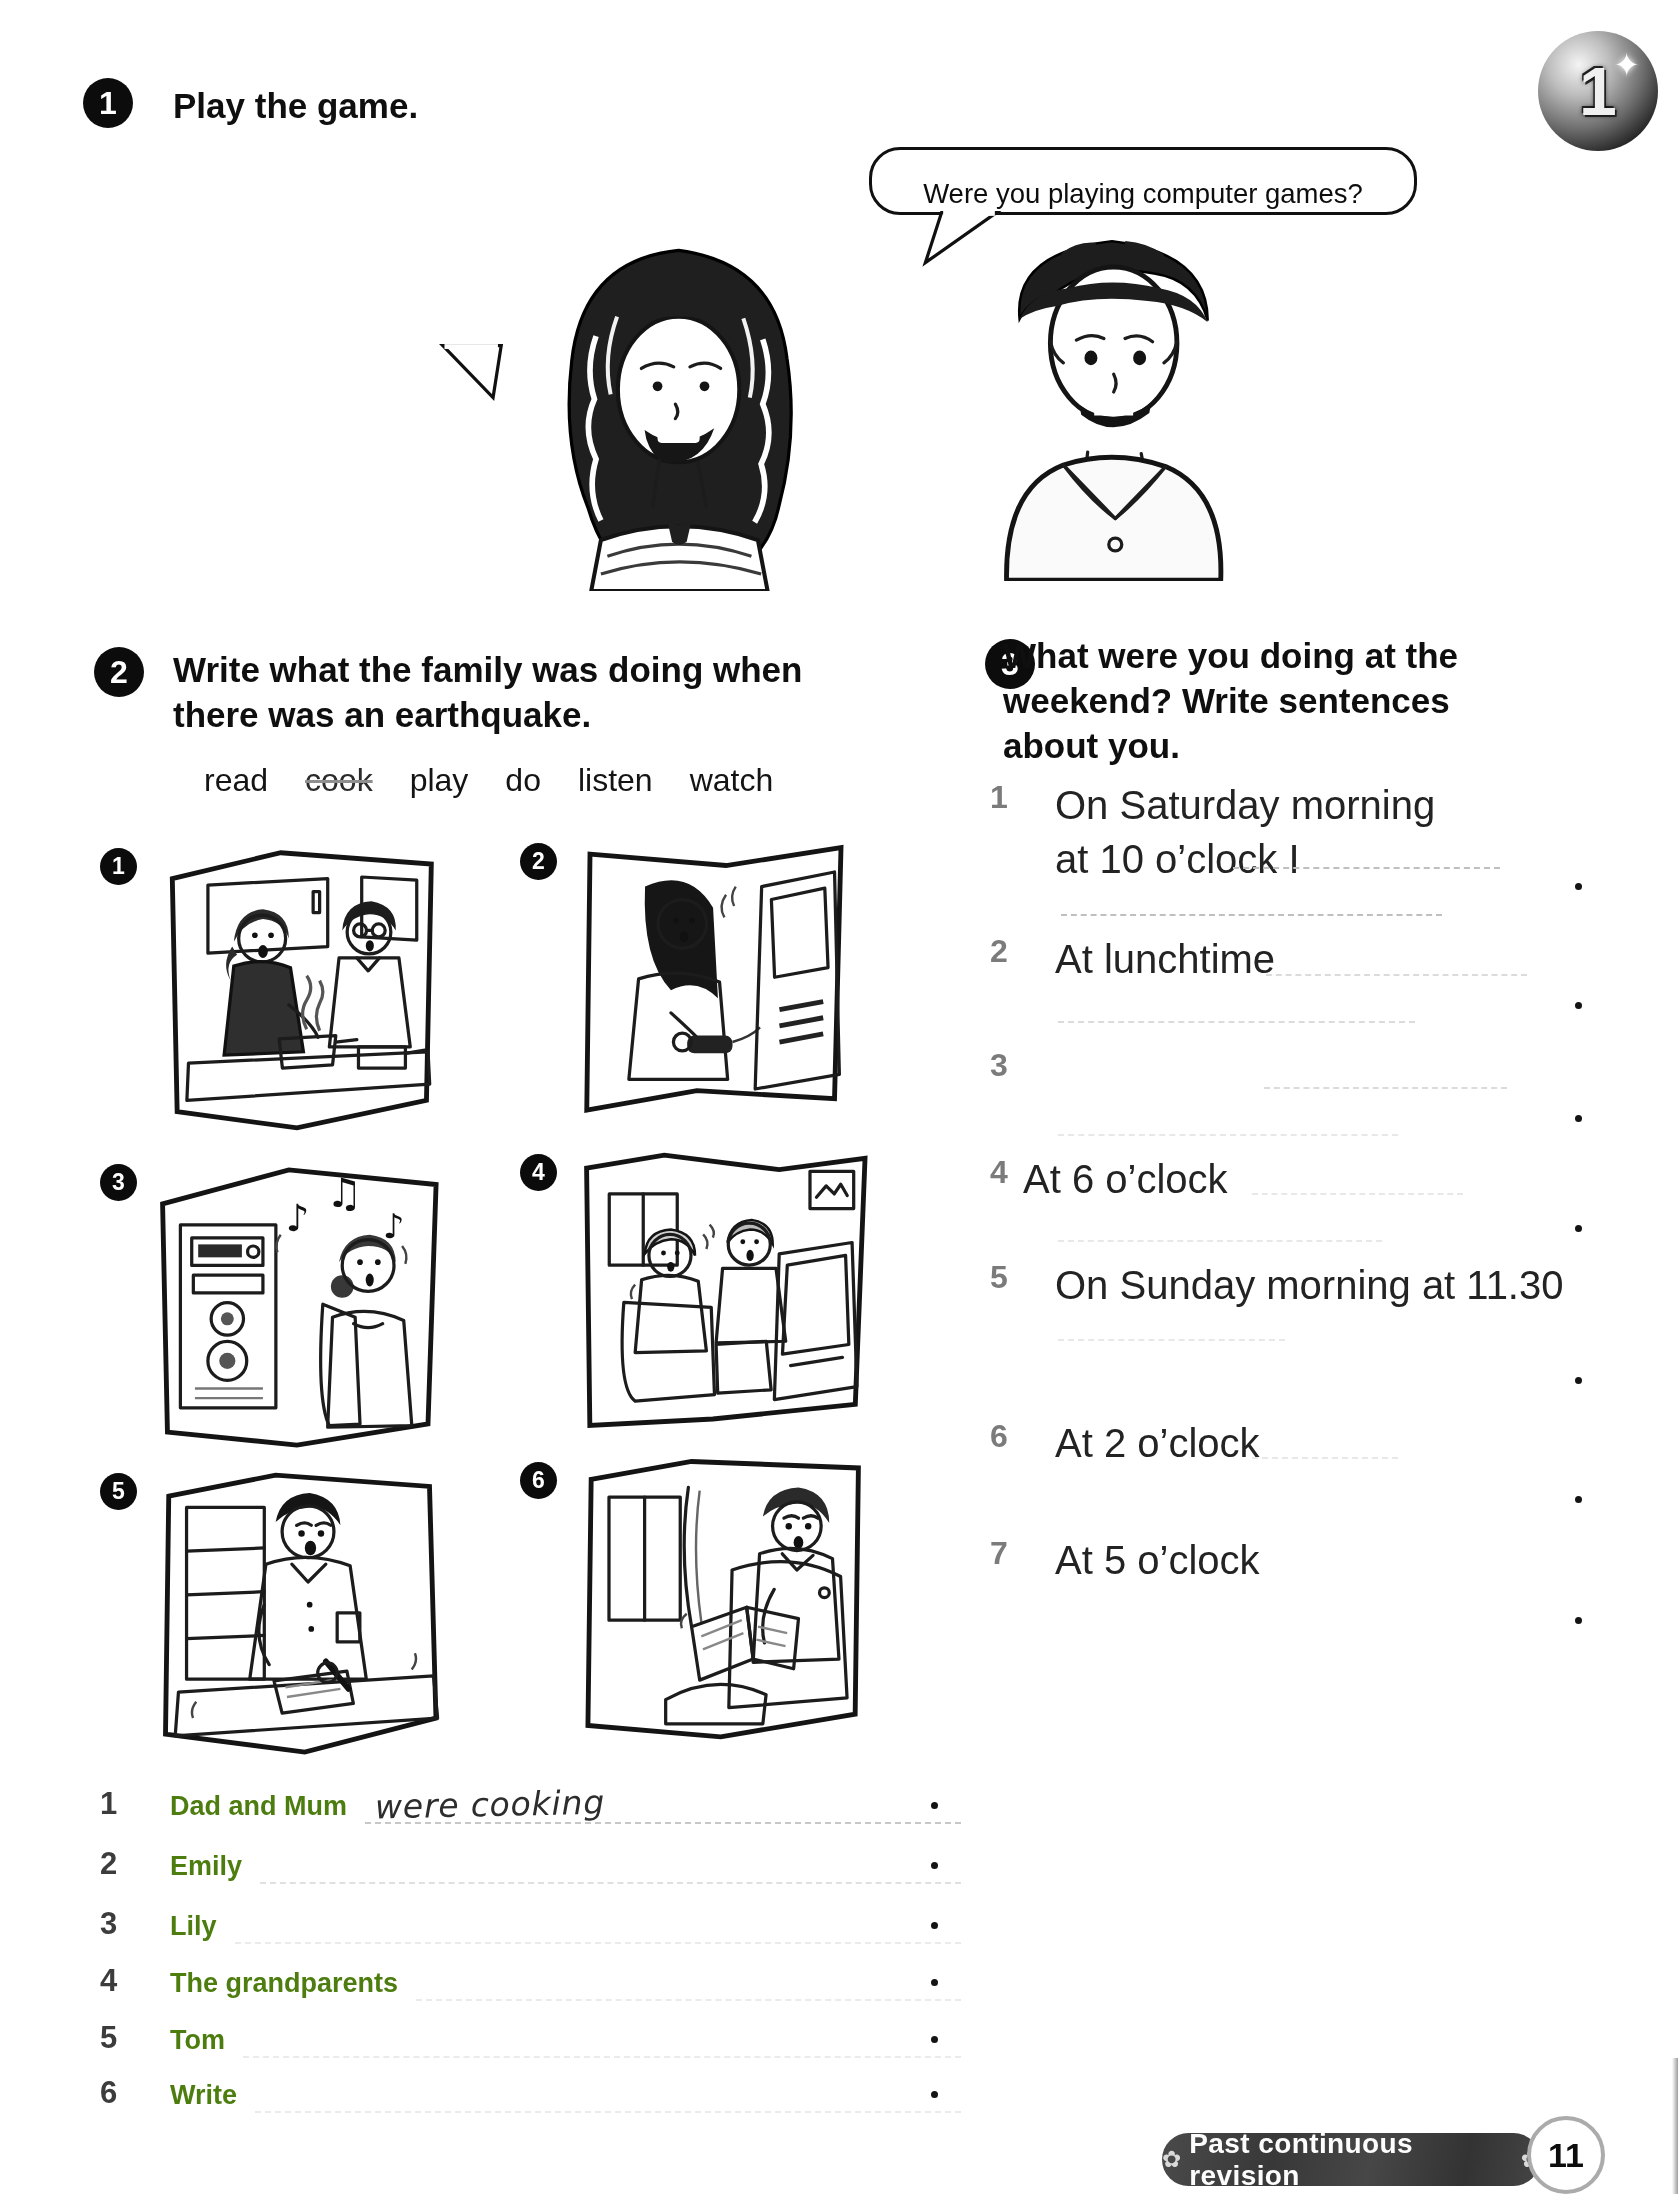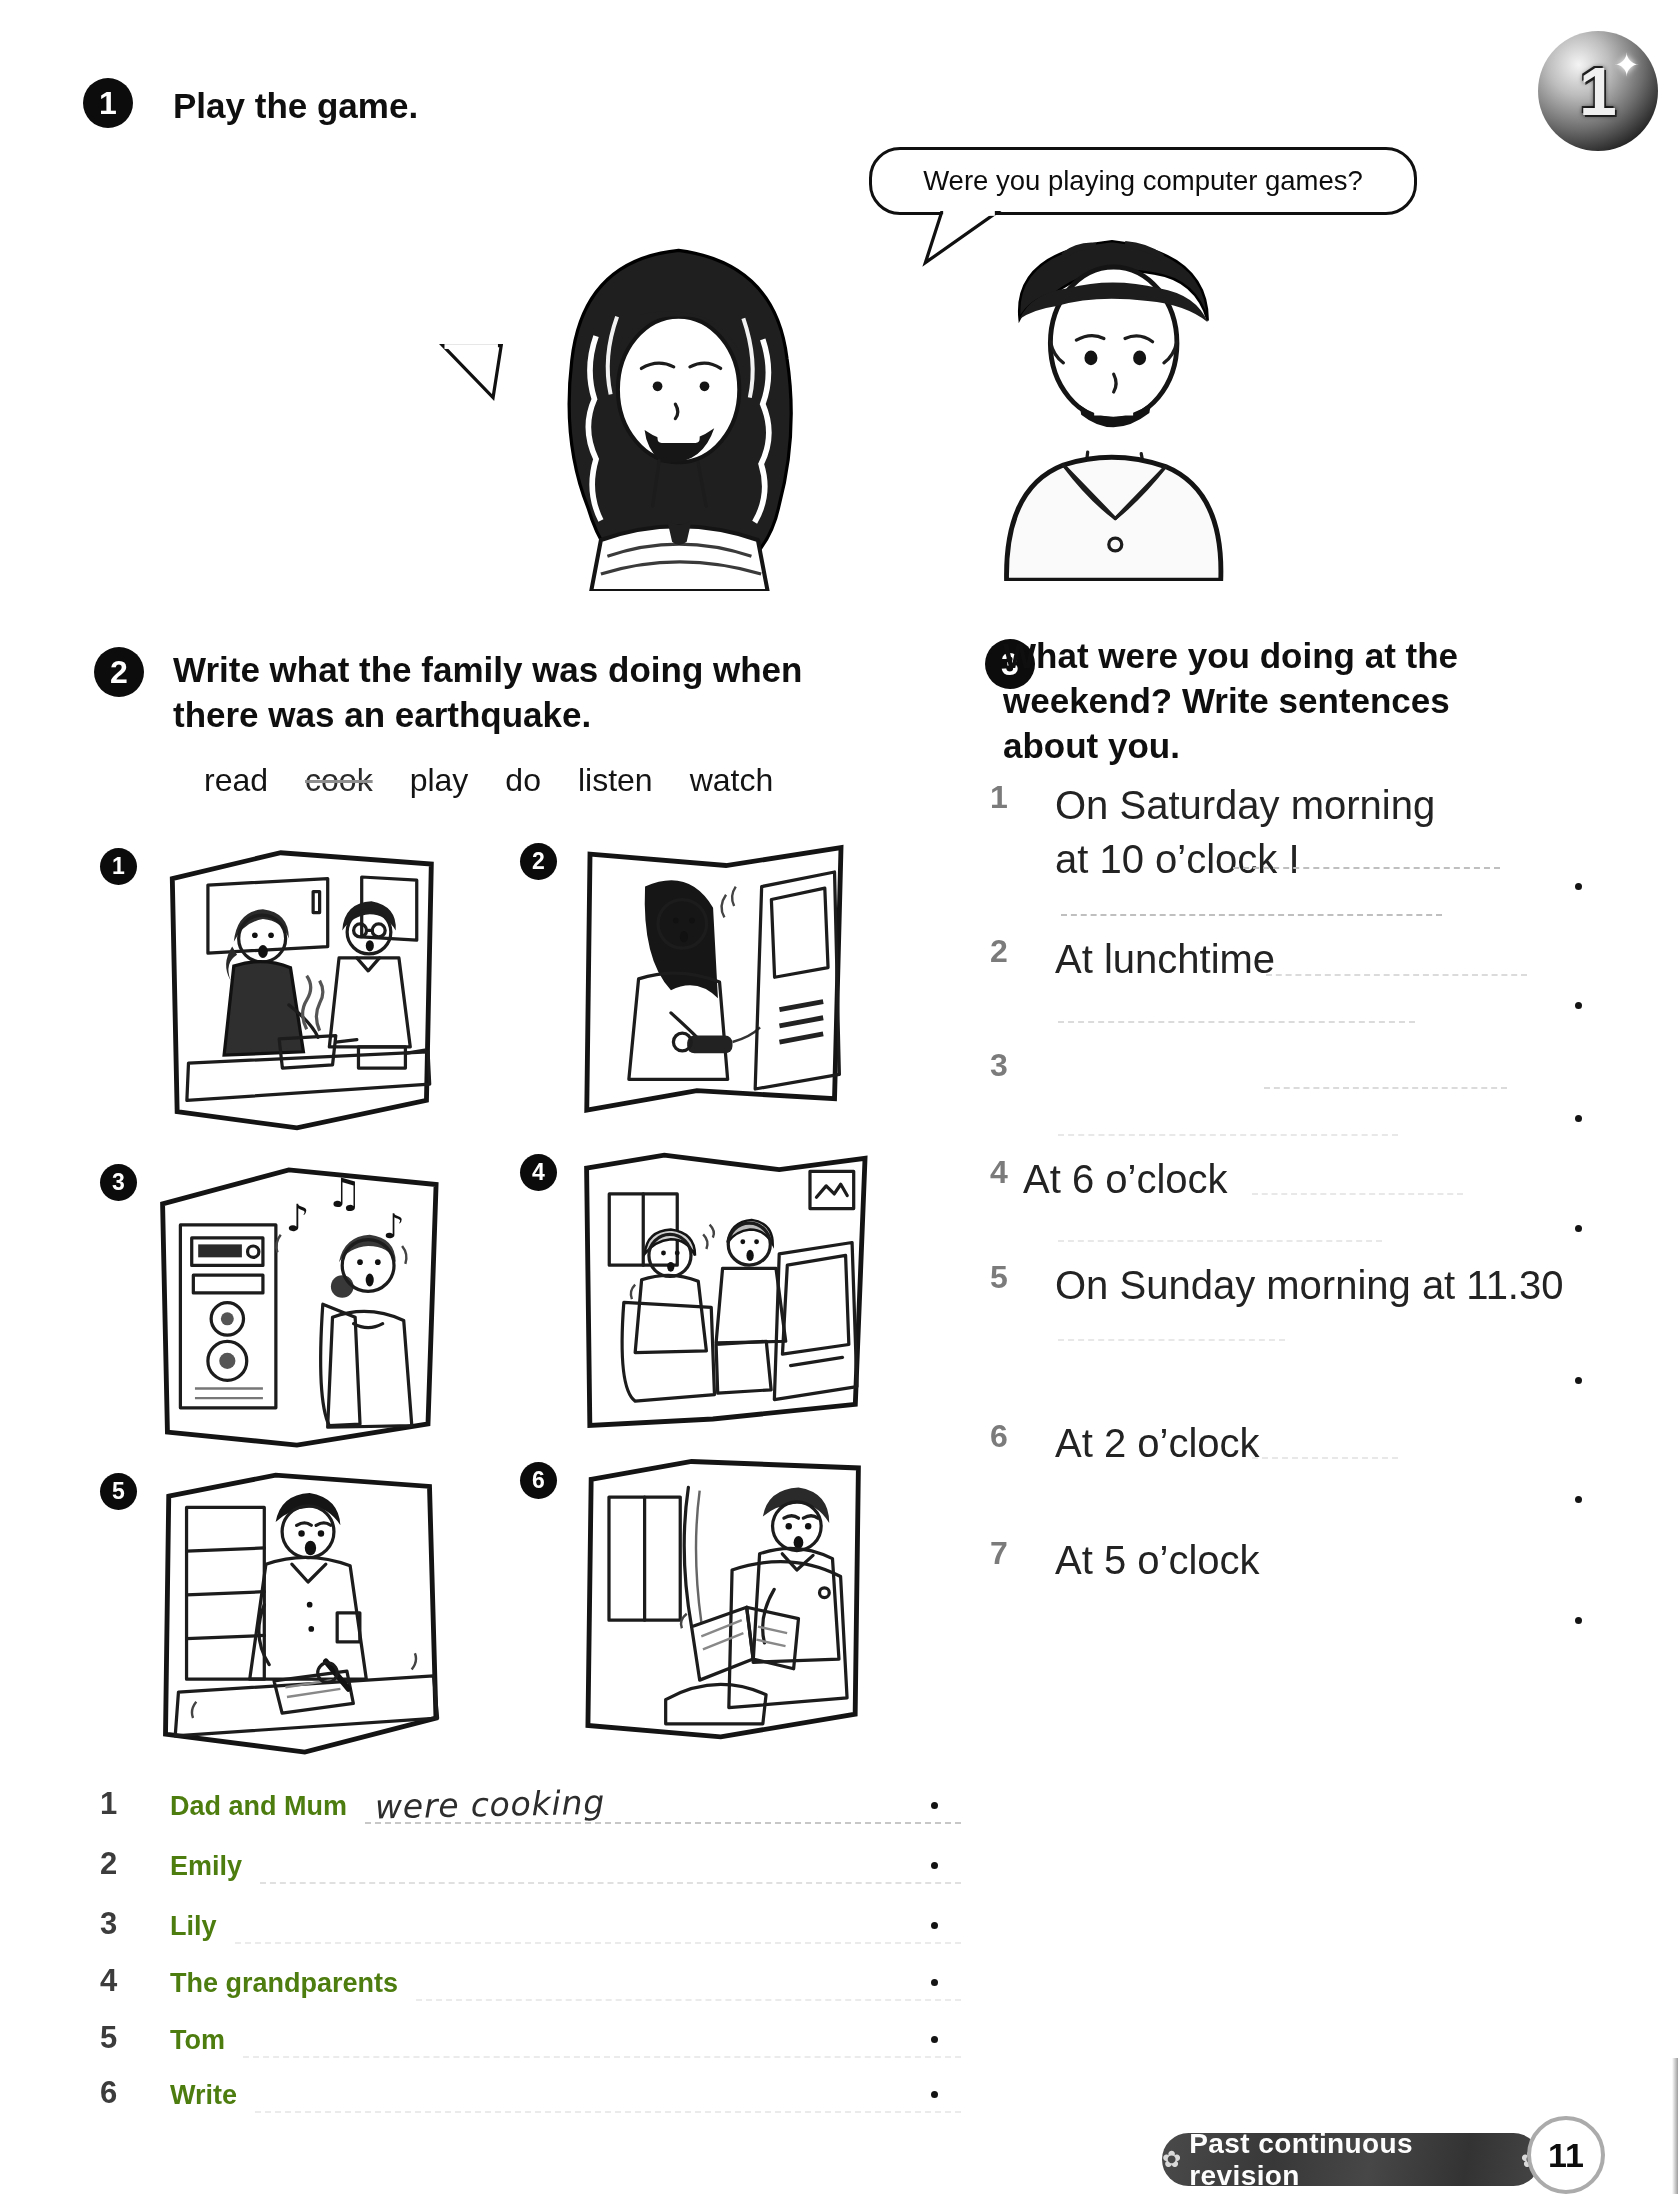--- a/index.html
+++ b/index.html
@@ -19,21 +19,21 @@
   .ex-badge span{color:#fff;font-size:32px;font-weight:bold;}
   #ex1-badge{left:83px;top:78px;}
   #ex2-badge{left:94px;top:647px;}
   #ex3-badge{left:985px;top:639px;}
   .ex-title{position:absolute;margin:0;font-size:35px;font-weight:bold;color:#0f0f0f;line-height:1.28;}
   #ex1-title{left:173px;top:84px;width:567px;}
   #ex2-title{left:173px;top:648px;width:689px;}
   #ex3-title{left:1003px;top:634px;width:478px;}
   
   .bubble{position:absolute;border:3.2px solid #101010;background:#fff;border-radius:31px;
-    font-size:27.5px;line-height:1.32;color:#0d0d0d;display:flex;align-items:center;}
+    font-size:27.5px;line-height:1.32;color:#0d0d0d;display:flex;align-items:flex-end;}
   #bubble-left{left:91px;top:229px;width:455px;height:120px;padding:4.9px 24px;box-sizing:border-box;}
   #bubble-left .btext{width:389px;}
   #bubble-right{left:869px;top:147px;width:548px;height:68px;justify-content:center;box-sizing:border-box;}
   .tail{position:absolute;}
   #tail-left{left:438px;top:344px;}
   #tail-right{left:914px;top:211px;}
   
   .wordbank{position:absolute;left:204px;top:762px;display:flex;gap:37px;font-size:32px;color:#141414;}
   .wordbank .struck{text-decoration:line-through;text-decoration-color:#8f8f8f;text-decoration-thickness:3.2px;color:#2a2a2a;}
   

